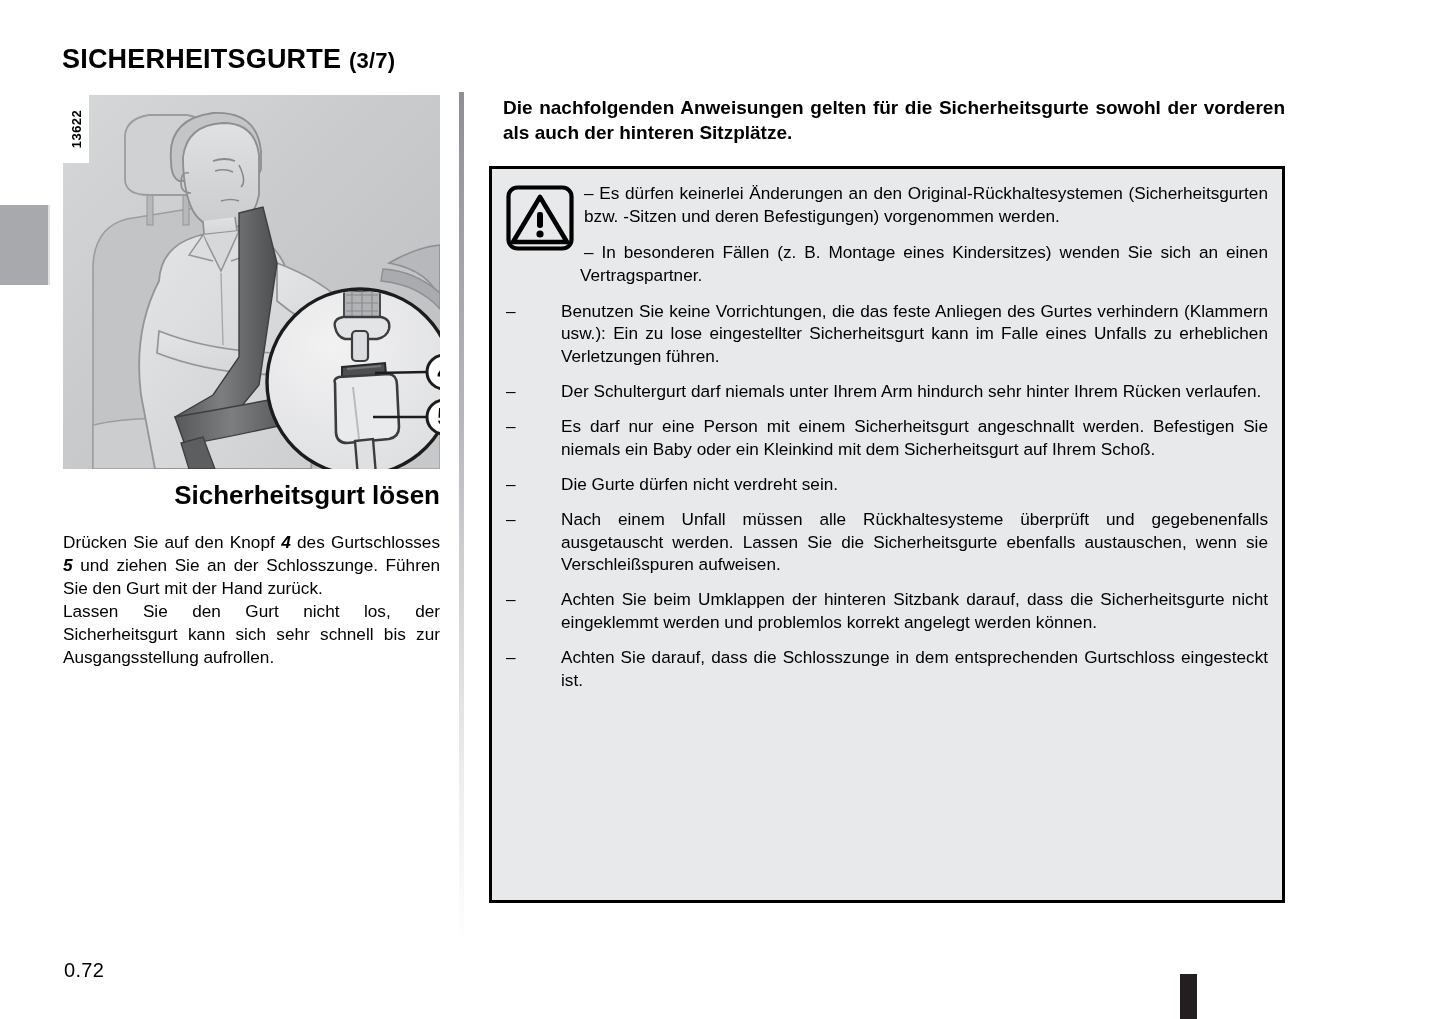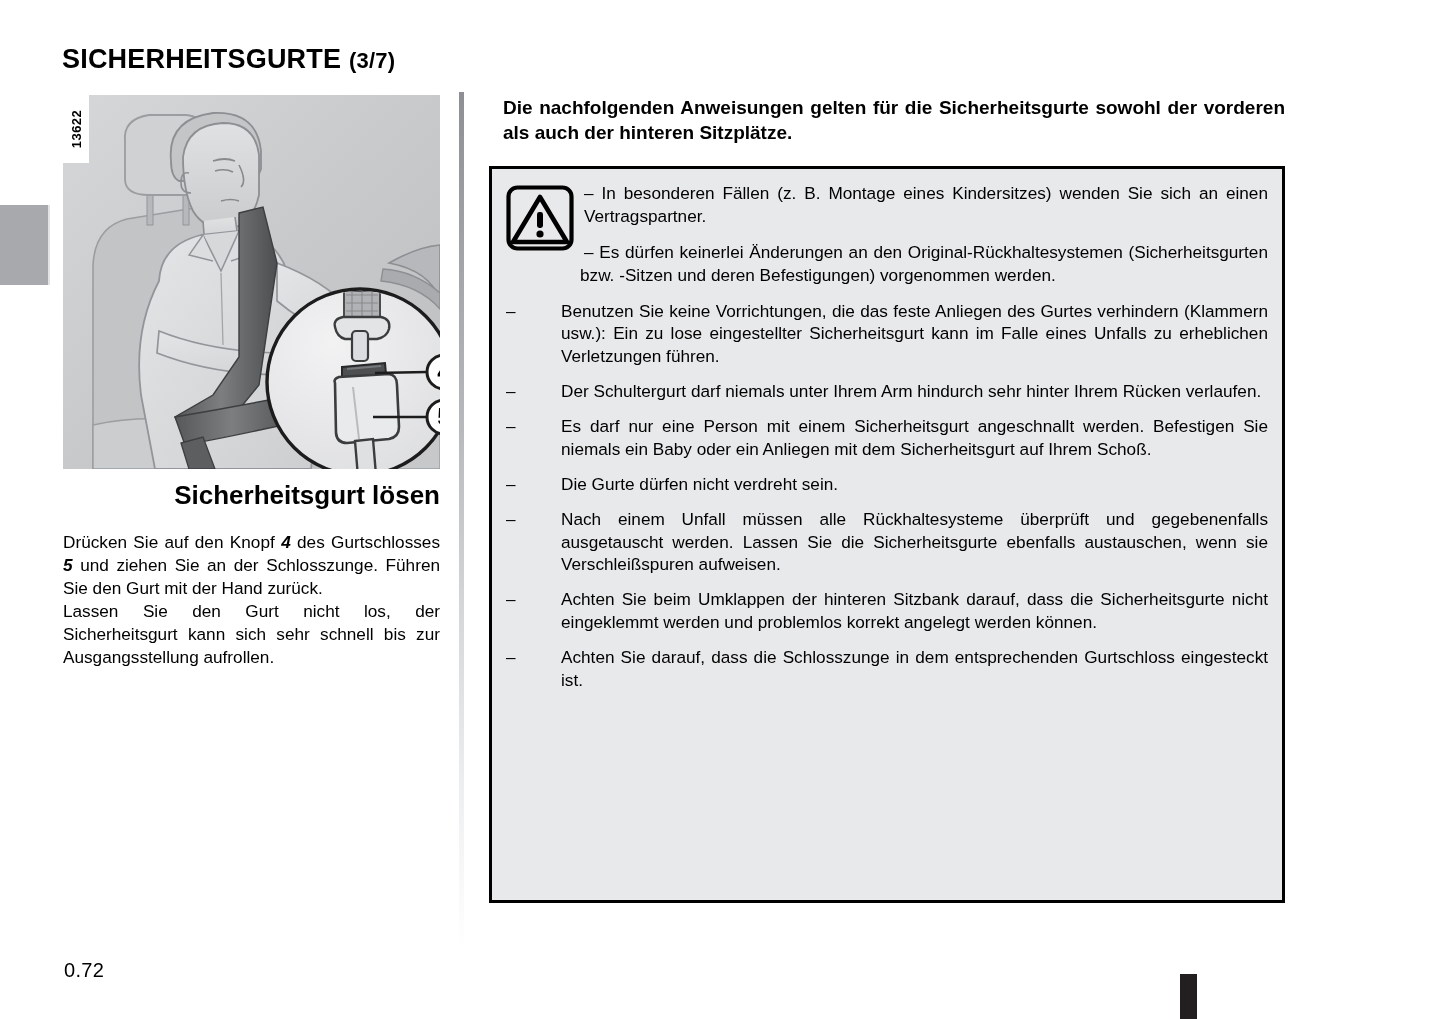--- a/index.html
+++ b/index.html
@@ -354,34 +354,34 @@
   <div id="warning-box">
     <div id="warning-inner">
 
       <svg id="warning-icon" viewBox="0 0 68 66" xmlns="http://www.w3.org/2000/svg">
         <rect x="2.5" y="2.5" width="63" height="61" rx="9" ry="9" fill="#e8e9ea" stroke="#000000" stroke-width="4.2"></rect>
         <path d="M34 12 L61 57 L7 57 Z" fill="none" stroke="#000000" stroke-width="4.6" stroke-linejoin="round"></path>
         <rect x="31" y="27" width="6" height="16" rx="2.4" fill="#000000"></rect>
         <circle cx="34" cy="49" r="3.6" fill="#000000"></circle>
       </svg>
 
+      <p class="warn-para">– Es dürfen keinerlei Änderungen an den Original-Rückhaltesystemen (Sicherheitsgurten bzw. -Sitzen und deren Befestigungen) vorgenommen werden.</p>
       <p class="warn-para">– In besonderen Fällen (z. B. Montage eines Kindersitzes) wenden Sie sich an einen Vertragspartner.</p>
-      <p class="warn-para">– Es dürfen keinerlei Änderungen an den Original-Rückhaltesystemen (Sicherheitsgurten bzw. -Sitzen und deren Befestigungen) vorgenommen werden.</p>
 
       <div class="bullet-row">
         <span class="bullet-dash">–</span>
         <span class="bullet-text">Benutzen Sie keine Vorrichtungen, die das feste Anliegen des Gurtes verhindern (Klammern usw.): Ein zu lose eingestellter Sicherheitsgurt kann im Falle eines Unfalls zu erheblichen Verletzungen führen.</span>
       </div>
       <div class="bullet-row">
         <span class="bullet-dash">–</span>
         <span class="bullet-text">Der Schultergurt darf niemals unter Ihrem Arm hindurch sehr hinter Ihrem Rücken verlaufen.</span>
       </div>
       <div class="bullet-row">
         <span class="bullet-dash">–</span>
-        <span class="bullet-text">Es darf nur eine Person mit einem Sicherheitsgurt angeschnallt werden. Befestigen Sie niemals ein Baby oder ein Anliegen mit dem Sicherheitsgurt auf Ihrem Schoß.</span>
+        <span class="bullet-text">Es darf nur eine Person mit einem Sicherheitsgurt angeschnallt werden. Befestigen Sie niemals ein Baby oder ein Kleinkind mit dem Sicherheitsgurt auf Ihrem Schoß.</span>
       </div>
       <div class="bullet-row">
         <span class="bullet-dash">–</span>
         <span class="bullet-text">Die Gurte dürfen nicht verdreht sein.</span>
       </div>
       <div class="bullet-row">
         <span class="bullet-dash">–</span>
         <span class="bullet-text">Nach einem Unfall müssen alle Rückhaltesysteme überprüft und gegebenenfalls ausgetauscht werden. Lassen Sie die Sicherheitsgurte ebenfalls austauschen, wenn sie Verschleißspuren aufweisen.</span>
       </div>
       <div class="bullet-row">

